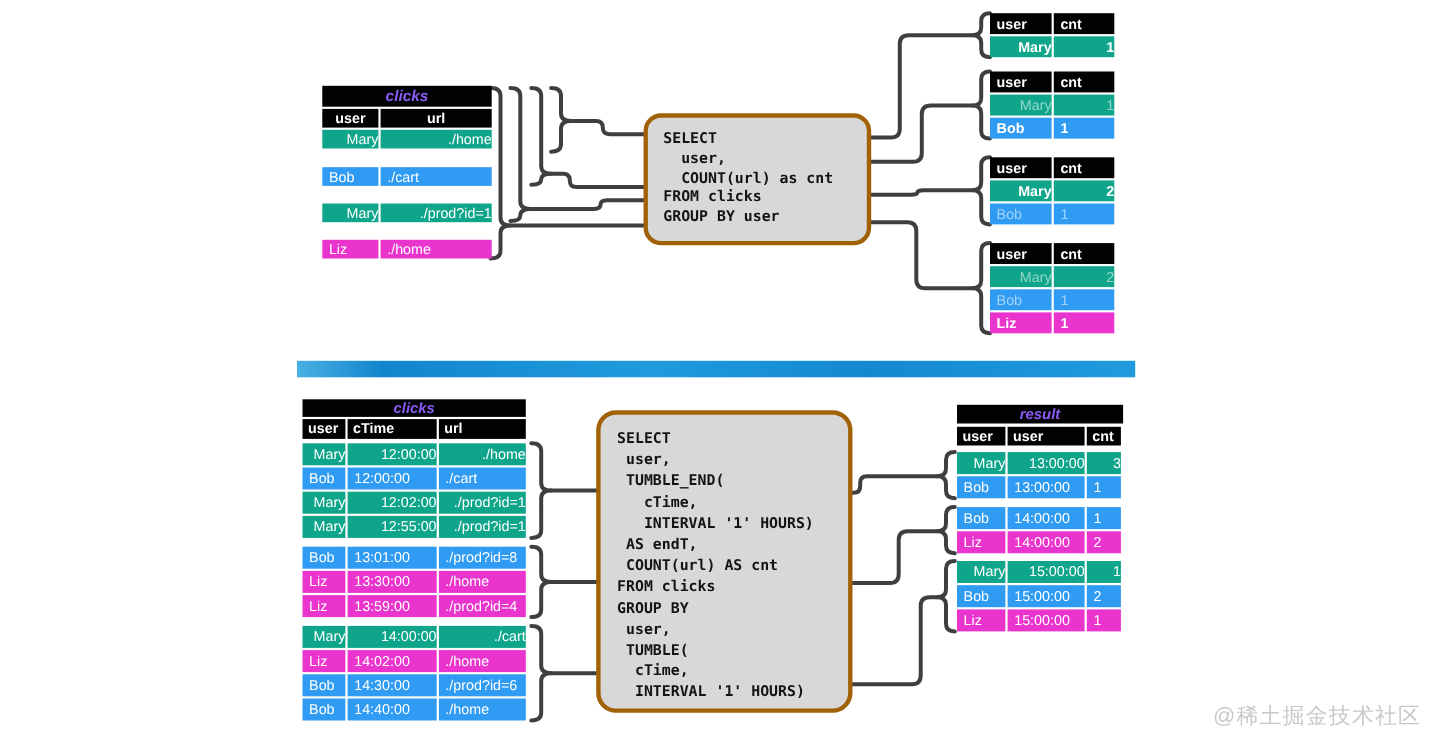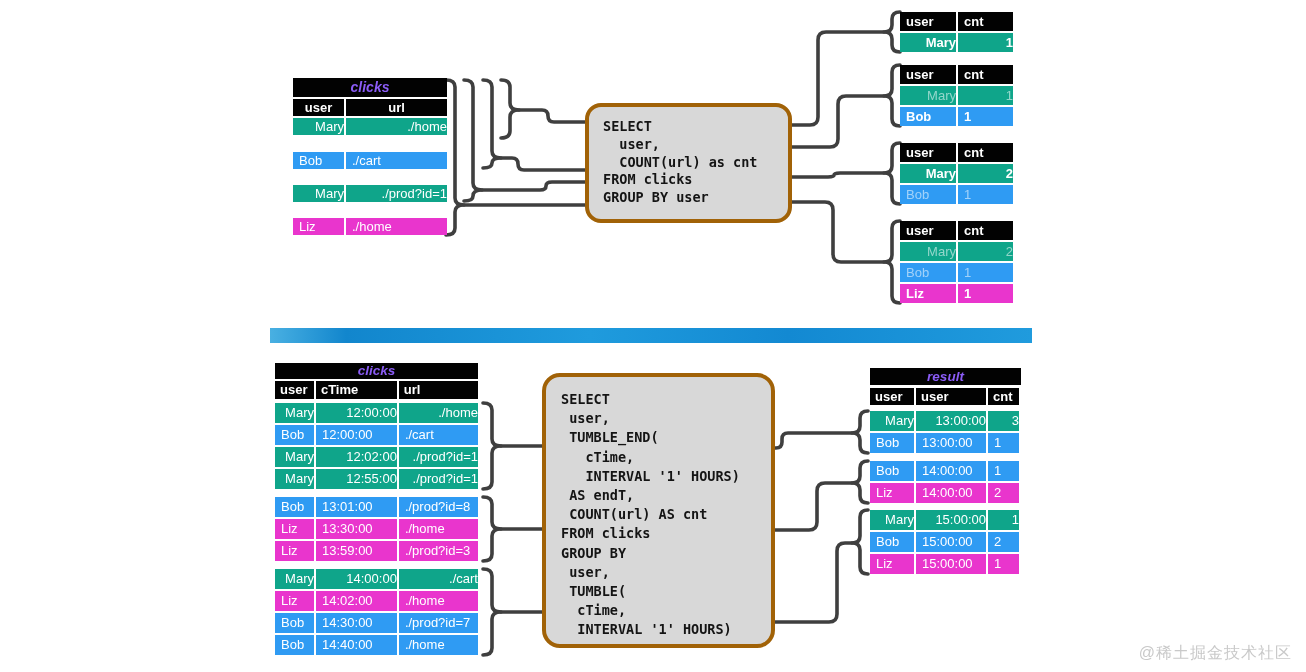--- a/index.html
+++ b/index.html
@@ -62,21 +62,21 @@
 
   
   #br{left:870px;top:368px;width:151px;font-size:13px;}
   #br .title{height:17px;line-height:17px;font-size:13.5px;}
   #br .hrow{margin-top:3px;}
   #br .hcell{height:17px;line-height:17px;padding-left:5px;}
   #br .drow{height:20px;line-height:20px;}
   #br .c1{width:44px;} #br .c2{width:70px;} #br .c3{width:31px;}
   #br .mt6{margin-top:6px;} #br .mt2{margin-top:2px;} #br .mt8{margin-top:8px;} #br .mt7{margin-top:7px;}
 
-  #wm{position:absolute;right:14px;bottom:8px;font-size:16px;color:#c9c9c9;letter-spacing:1px;}
+  #wm{position:absolute;right:14px;bottom:8px;font-size:20px;color:#c9c9c9;letter-spacing:1px;}
 </style>
 </head>
 <body>
 
 <div id="stage">
 
   <svg id="wires" viewBox="0 0 1306 672">
 
     <path d="M 446,80 Q 455,80 455,87 L 455,198 Q 455,205 464,205 Q 455,205 455,212 L 455,228 Q 455,235 446,235"></path>
     <path d="M 464,80 Q 473,80 473,87 L 473,183 Q 473,190 482,190 Q 473,190 473,196 Q 473,201 464,201"></path>
@@ -241,36 +241,36 @@
         <div class="cell c3">./prod?id=8</div>
       </div>
     <div class="drow magenta mt2">
         <div class="cell c1 gap">Liz</div>
         <div class="cell c2 gap">13:30:00</div>
         <div class="cell c3">./home</div>
       </div>
     <div class="drow magenta mt2">
         <div class="cell c1 gap">Liz</div>
         <div class="cell c2 gap">13:59:00</div>
-        <div class="cell c3">./prod?id=3</div>
+        <div class="cell c3">./prod?id=4</div>
       </div>
     <div class="drow teal mt8">
         <div class="cell c1 gap">Mary</div>
         <div class="cell c2 gap">14:00:00</div>
         <div class="cell c3">./cart</div>
       </div>
     <div class="drow magenta mt2">
         <div class="cell c1 gap">Liz</div>
         <div class="cell c2 gap">14:02:00</div>
         <div class="cell c3">./home</div>
       </div>
     <div class="drow blue mt2">
         <div class="cell c1 gap">Bob</div>
         <div class="cell c2 gap">14:30:00</div>
-        <div class="cell c3">./prod?id=7</div>
+        <div class="cell c3">./prod?id=6</div>
       </div>
     <div class="drow blue mt2">
         <div class="cell c1 gap">Bob</div>
         <div class="cell c2 gap">14:40:00</div>
         <div class="cell c3">./home</div>
       </div>
   </div>
 
   <div class="qbox" id="qb">
     <pre>SELECT

